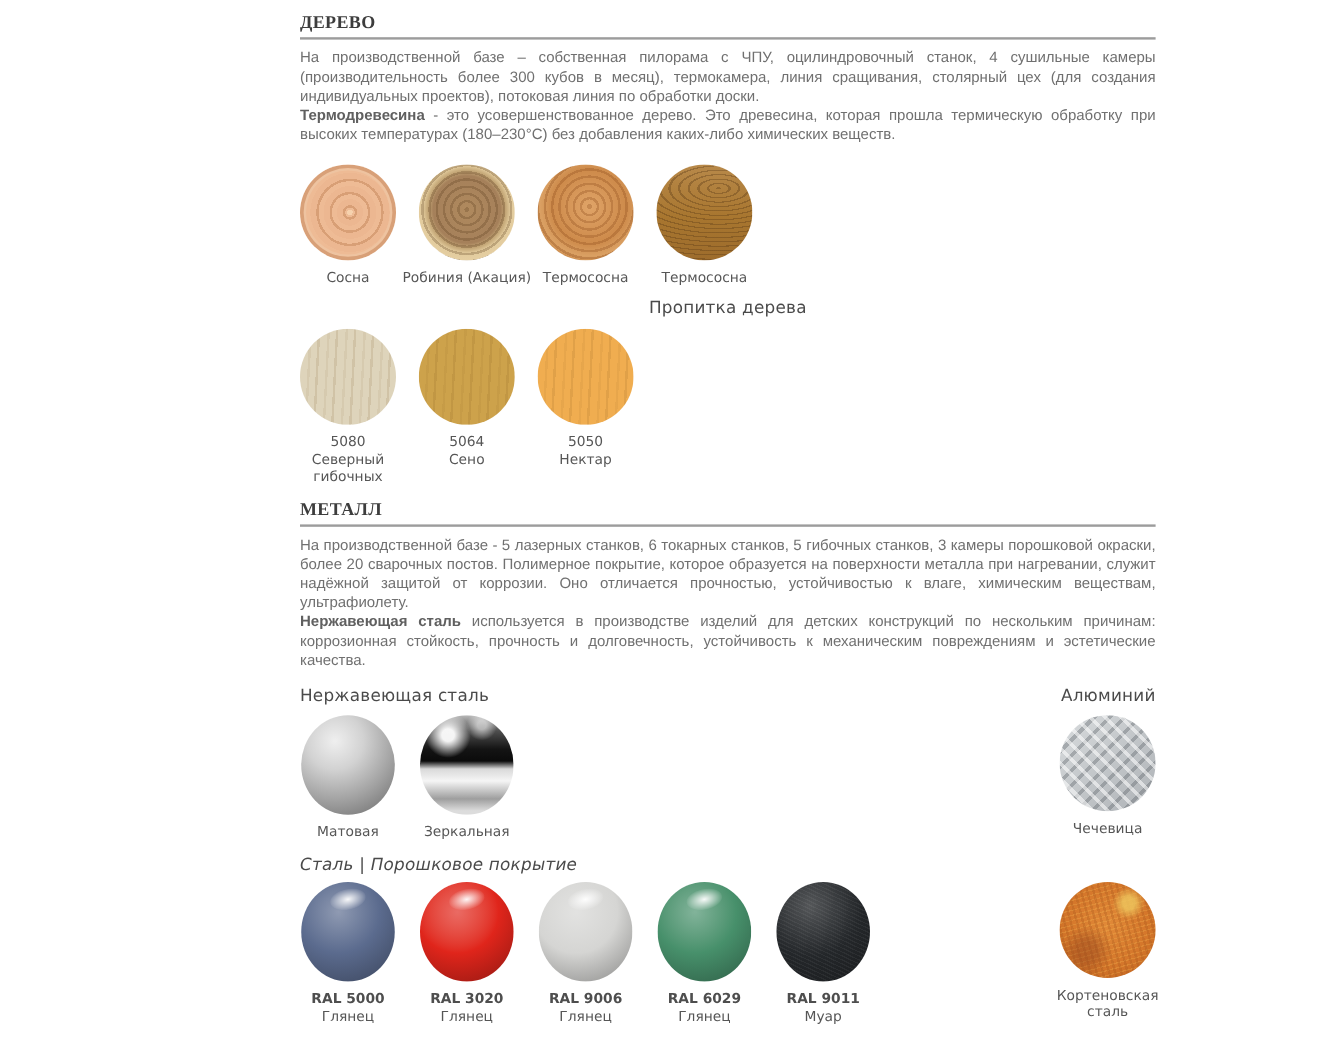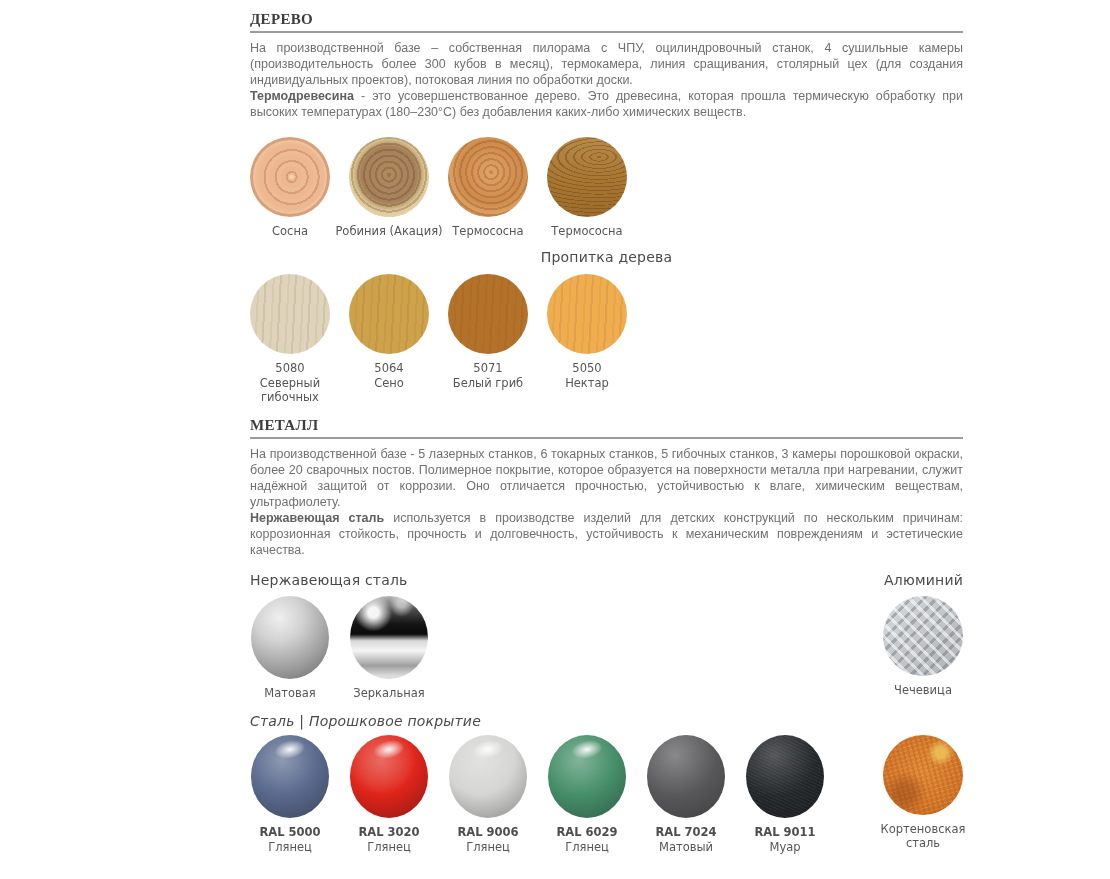--- a/index.html
+++ b/index.html
@@ -171,25 +171,20 @@
           <div class="circle imp" style="--c: #ded4bb;"></div>
           <div class="lbl">5080</div>
           <div class="lbl-sub wrap" style="width:100px">Северный гибочных</div>
         </div>
         <div class="cell">
           <div class="circle imp" style="--c: #cda24b;"></div>
           <div class="lbl">5064</div>
           <div class="lbl-sub">Сено</div>
         </div>
         <div class="cell">
-          <div class="circle imp" style="--c: #b37129;"></div>
-          <div class="lbl">5071</div>
-          <div class="lbl-sub" style="white-space:nowrap">Белый гриб</div>
-        </div>
-        <div class="cell">
           <div class="circle imp" style="--c: #f0ad50;"></div>
           <div class="lbl">5050</div>
           <div class="lbl-sub">Нектар</div>
         </div>
       </div>
     </div>
 
     <div>
       <div class="section-title m-metal">МЕТАЛЛ</div>
       <div class="rule"></div>
@@ -235,25 +230,20 @@
           <div class="sphere gloss" style="--c: #d5d5d3;"></div>
           <div class="lbl lbl-code nowrap">RAL 9006</div>
           <div class="lbl-sub">Глянец</div>
         </div>
         <div class="cell">
           <div class="sphere gloss" style="--c: #47906b;"></div>
           <div class="lbl lbl-code nowrap">RAL 6029</div>
           <div class="lbl-sub">Глянец</div>
         </div>
         <div class="cell">
-          <div class="sphere mattefin" style="--c: #575659;"></div>
-          <div class="lbl lbl-code nowrap">RAL 7024</div>
-          <div class="lbl-sub">Матовый</div>
-        </div>
-        <div class="cell">
           <div class="sphere moire" style="--c: #24272a;"></div>
           <div class="lbl lbl-code nowrap">RAL 9011</div>
           <div class="lbl-sub">Муар</div>
         </div>
         <div class="spacer"></div>
         <div class="cell">
           <div class="circle corten" style="--c: #d4762a;"></div>
           <div class="lbl" style="width:86px">Кортеновская сталь</div>
         </div>
       </div>

